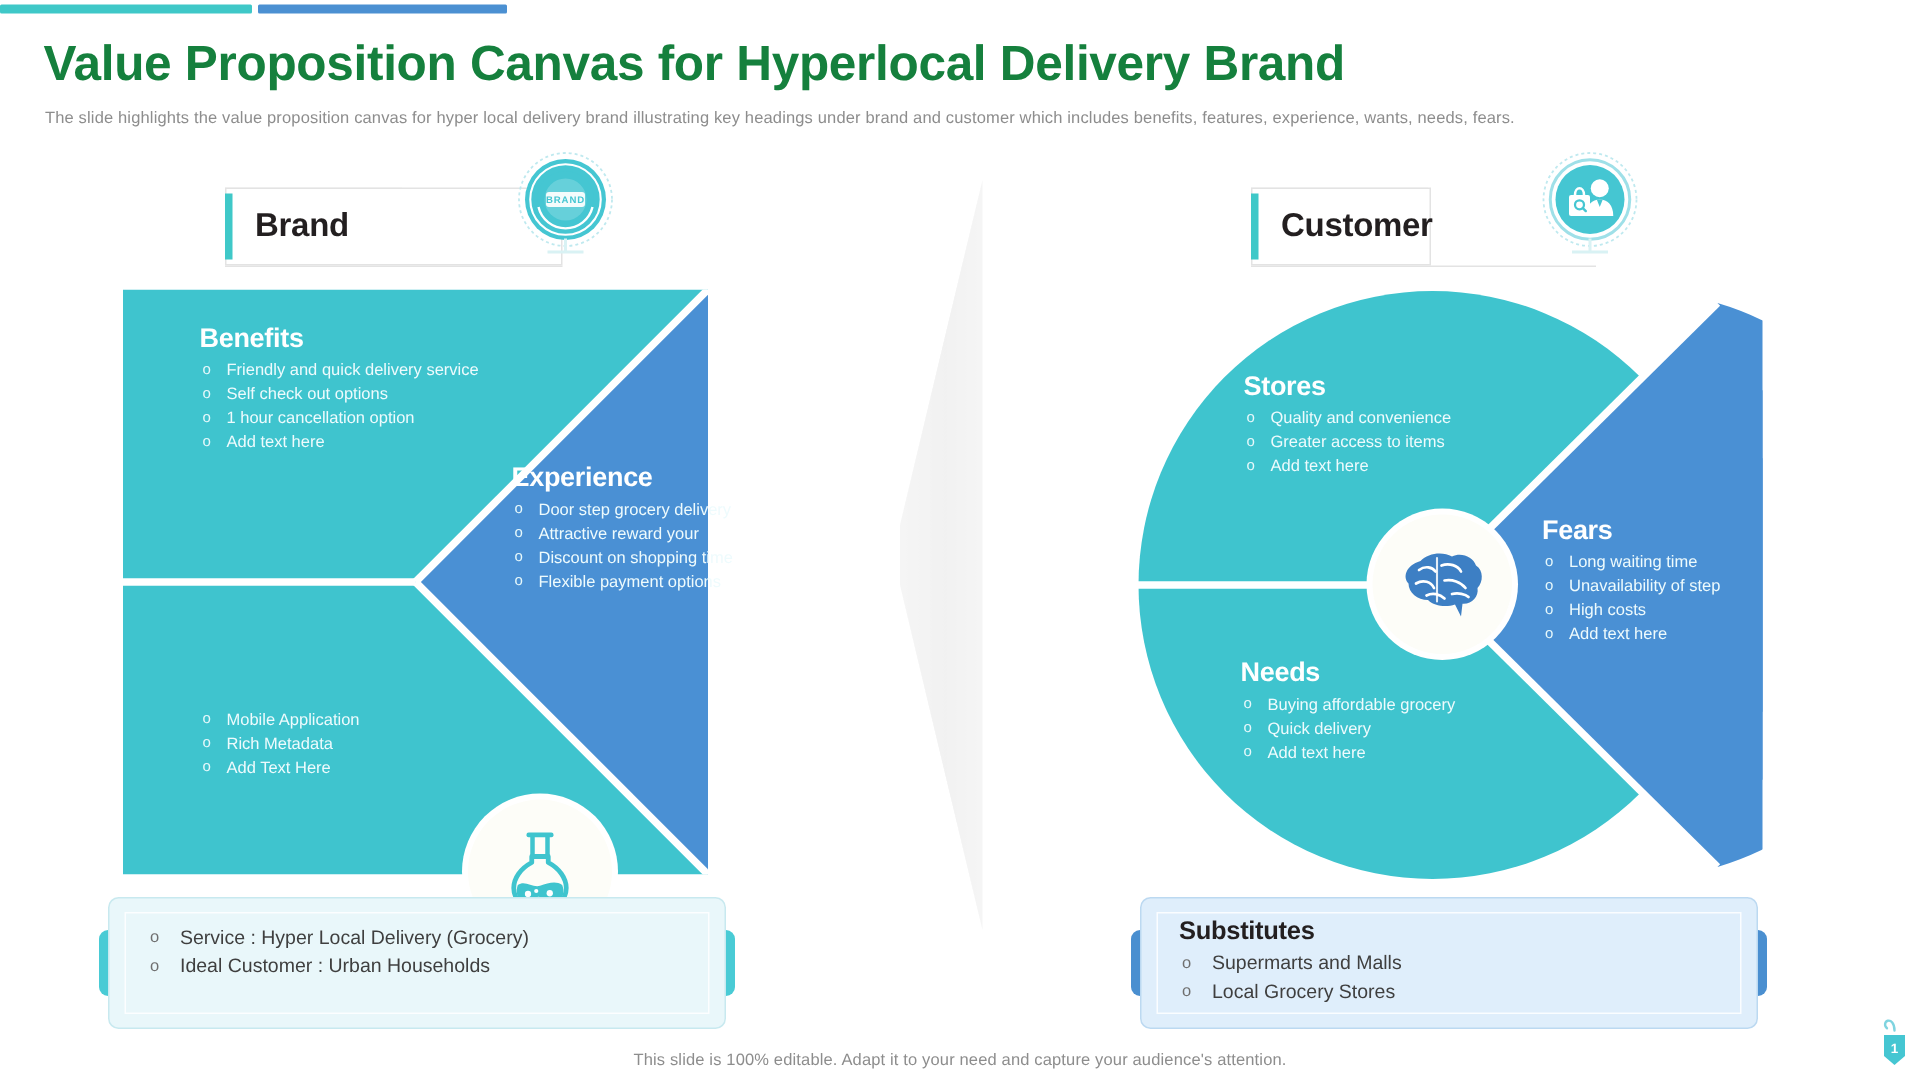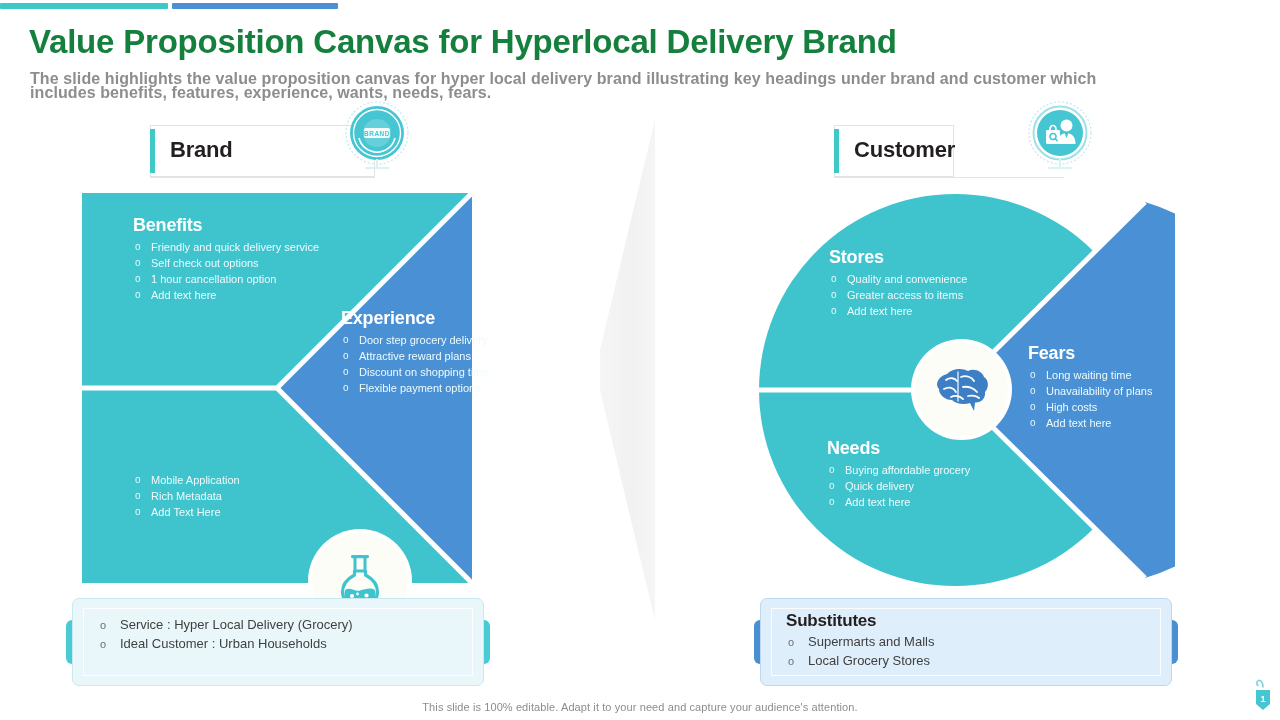--- a/index.html
+++ b/index.html
@@ -15,21 +15,21 @@
   .accent-blue{left:172px;width:166px;background:#4b90d2;}
 
   
   .title{
     position:absolute;left:29px;top:22px;width:1100px;
     font-size:33px;font-weight:bold;color:#15803d;letter-spacing:-0.2px;
     line-height:40px;
   }
   .subtitle{
     position:absolute;left:30px;top:72px;width:1120px;
-    font-size:16px;color:#8d8d8d;line-height:14px;letter-spacing:0.1px;font-weight:bold;
+    font-size:11px;color:#8d8d8d;line-height:14px;letter-spacing:0.1px;
   }
 
   
   .sec-head{position:absolute;height:52px;}
   .sec-head .box{
     position:absolute;left:0;top:0;height:52px;background:#fff;
     border:1px solid #e3e3e3;box-sizing:border-box;
   }
   .sec-head .accent{
     position:absolute;left:0;top:4px;width:5px;height:44px;background:#3fc8c8;
@@ -213,21 +213,21 @@
       <li>Self check out options</li>
       <li>1 hour cancellation  option</li>
       <li>Add text here</li>
     </ul>
   </div>
 
   <div class="blk" id="experience">
     <h3>Experience</h3>
     <ul>
       <li>Door step grocery  delivery</li>
-      <li>Attractive reward  plans</li>
+      <li>Attractive reward  your</li>
       <li>Discount on shopping time</li>
       <li>Flexible payment  options</li>
     </ul>
   </div>
 
   <div class="blk" id="features">
     <ul>
       <li>Mobile  Application</li>
       <li>Rich Metadata</li>
       <li>Add Text  Here</li>
@@ -313,21 +313,21 @@
       <li>Quality and convenience</li>
       <li>Greater  access to items</li>
       <li>Add text here</li>
     </ul>
   </div>
 
   <div class="blk" id="fears">
     <h3>Fears</h3>
     <ul>
       <li>Long waiting time</li>
-      <li>Unavailability of plans</li>
+      <li>Unavailability of step</li>
       <li>High  costs</li>
       <li>Add text here</li>
     </ul>
   </div>
 
   <div class="blk" id="needs">
     <h3>Needs</h3>
     <ul>
       <li>Buying affordable  grocery</li>
       <li>Quick delivery</li>

